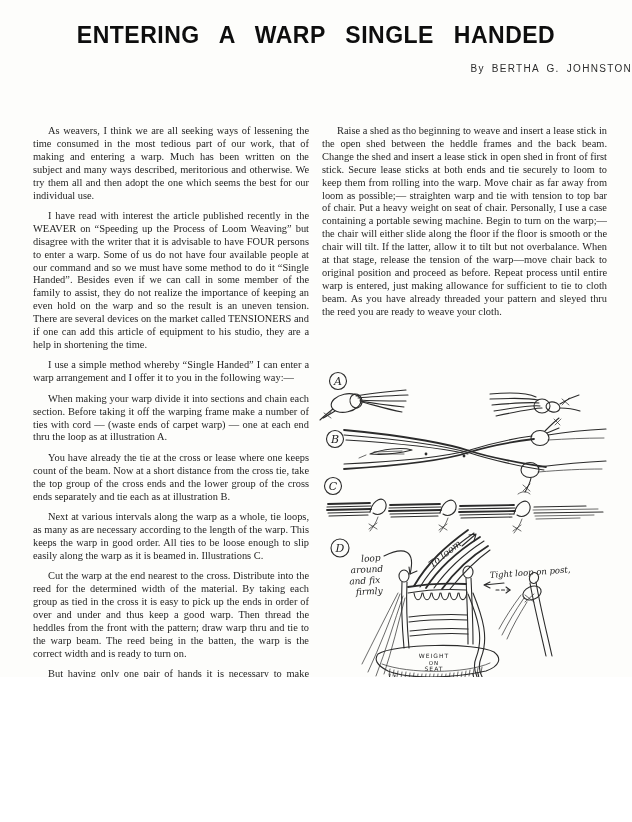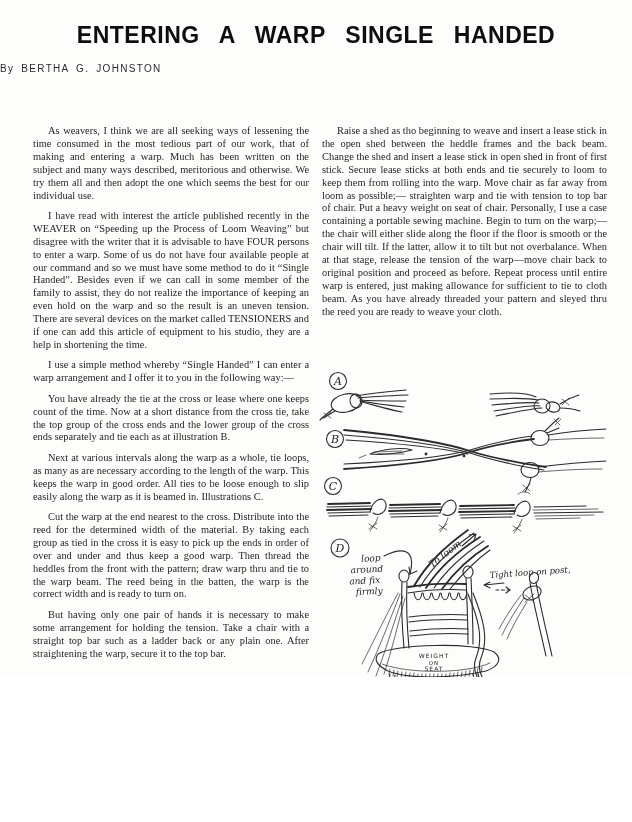--- a/index.html
+++ b/index.html
@@ -2,23 +2,23 @@
 <html><head>
 <meta charset="utf-8">
 <style>
   html,body{margin:0;padding:0;}
   body{width:632px;height:822px;background:#ffffff;}
   .page{position:relative;width:632px;height:677px;background:#fdfdfb;overflow:hidden;
         font-family:"Liberation Serif",serif;color:#1f1f1f;}
   .title{position:absolute;left:0;right:0;top:22px;text-align:center;
          font-family:"Liberation Sans",sans-serif;font-weight:700;font-size:23px;
          letter-spacing:.5px;word-spacing:13px;color:#0e0e0e;}
-  .byline{position:absolute;left:0;right:0;top:63px;text-align:left;
+  .byline{position:absolute;left:0;right:0;top:63px;text-align:right;
           font-family:"Liberation Sans",sans-serif;font-size:10px;
-          letter-spacing:1.3px;word-spacing:3px;color:#2c2c2c;}
+          letter-spacing:1.3px;word-spacing:3px;color:#2c2c2c;padding-left:28px;}
   .col{position:absolute;top:90px;font-size:10.4px;line-height:12.9px;text-align:justify;margin-top:35px;}
   .col p{margin:0 0 7.5px 0;text-indent:15px;}
   .col-left{left:33px;width:276px;}
   .col-right{left:322px;width:285px;}
   .figure{position:absolute;left:318px;top:366px;width:292px;height:406px;}
   .footer{position:absolute;left:33px;top:776px;font-weight:700;font-size:14px;
           word-spacing:7px;color:#1a1a1a;}
   .ink{stroke:#2b2b2b;fill:none;stroke-width:1.1;stroke-linecap:round;stroke-linejoin:round;}
   .ink-bold{stroke:#2b2b2b;fill:none;stroke-width:1.8;stroke-linecap:round;stroke-linejoin:round;}
   .ink-thin{stroke:#2b2b2b;fill:none;stroke-width:.7;stroke-linecap:round;stroke-linejoin:round;}
@@ -32,21 +32,22 @@
 
 <div class="page">
 
   <div class="title">ENTERING A WARP SINGLE HANDED</div>
   <div class="byline">By BERTHA G. JOHNSTON</div>
 
   <div class="col col-left">
     <p>As weavers, I think we are all seeking ways of lessening the time consumed in the most tedious part of our work, that of making and entering a warp. Much has been written on the subject and many ways described, meritorious and otherwise. We try them all and then adopt the one which seems the best for our individual use.</p>
     <p>I have read with interest the article published recently in the WEAVER on “Speeding up the Process of Loom Weaving” but disagree with the writer that it is advisable to have FOUR persons to enter a warp. Some of us do not have four available people at our command and so we must have some method to do it “Single Handed”. Besides even if we can call in some member of the family to assist, they do not realize the importance of keeping an even hold on the warp and so the result is an uneven tension. There are several devices on the market called TENSIONERS and if one can add this article of equipment to his studio, they are a help in shortening the time.</p>
     <p>I use a simple method whereby “Single Handed” I can enter a warp arrangement and I offer it to you in the following way:—</p>
-    <p>You have already the tie at the cross or lease where one keeps count of the time. Now at a short distance from the cross tie, take the top group of the cross ends and the lower group of the cross ends separately and tie each as at illustration B.</p>
+    <p>When making your warp divide it into sections and chain each section. Before taking it off the warping frame make a number of ties with cord — (waste ends of carpet warp) — one at each end thru the loop as at illustration A.</p>
+    <p>You have already the tie at the cross or lease where one keeps count of the beam. Now at a short distance from the cross tie, take the top group of the cross ends and the lower group of the cross ends separately and tie each as at illustration B.</p>
     <p>Next at various intervals along the warp as a whole, tie loops, as many as are necessary according to the length of the warp. This keeps the warp in good order. All ties to be loose enough to slip easily along the warp as it is beamed in. Illustrations C.</p>
     <p>Cut the warp at the end nearest to the cross. Distribute into the reed for the determined width of the material. By taking each group as tied in the cross it is easy to pick up the ends in order of over and under and thus keep a good warp. Then thread the heddles from the front with the pattern; draw warp thru and tie to the warp beam. The reed being in the batten, the warp is the correct width and is ready to turn on.</p>
     <p>But having only one pair of hands it is necessary to make some arrangement for holding the tension. Take a chair with a straight top bar such as a ladder back or any plain one. After straightening the warp, secure it to the top bar.</p>
   </div>
 
   <div class="col col-right">
     <p>Raise a shed as tho beginning to weave and insert a lease stick in the open shed between the heddle frames and the back beam. Change the shed and insert a lease stick in open shed in front of first stick. Secure lease sticks at both ends and tie securely to loom to keep them from rolling into the warp. Move chair as far away from loom as possible;— straighten warp and tie with tension to top bar of chair. Put a heavy weight on seat of chair. Personally, I use a case containing a portable sewing machine. Begin to turn on the warp;—the chair will either slide along the floor if the floor is smooth or the chair will tilt. If the latter, allow it to tilt but not overbalance. When at that stage, release the tension of the warp—move chair back to original position and proceed as before. Repeat process until entire warp is entered, just making allowance for sufficient to tie to cloth beam. As you have already threaded your pattern and sleyed thru the reed you are ready to weave your cloth.</p>
   </div>
 
   <div class="figure">

